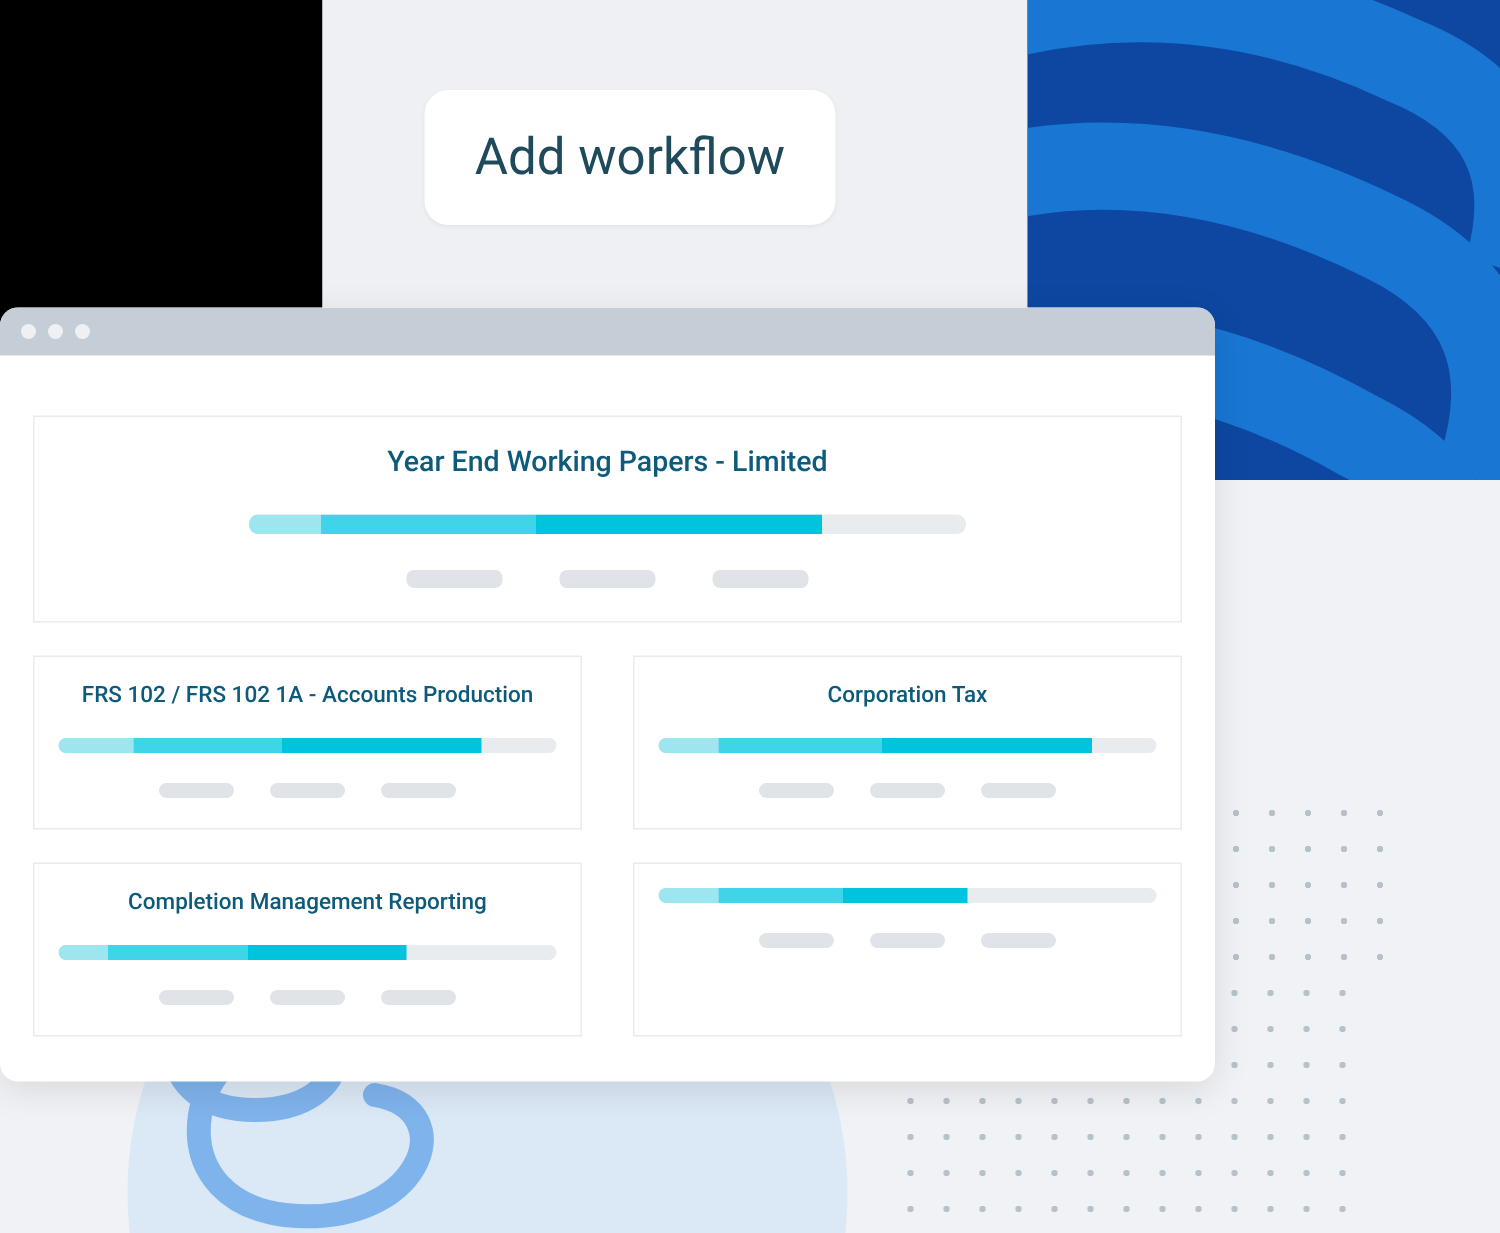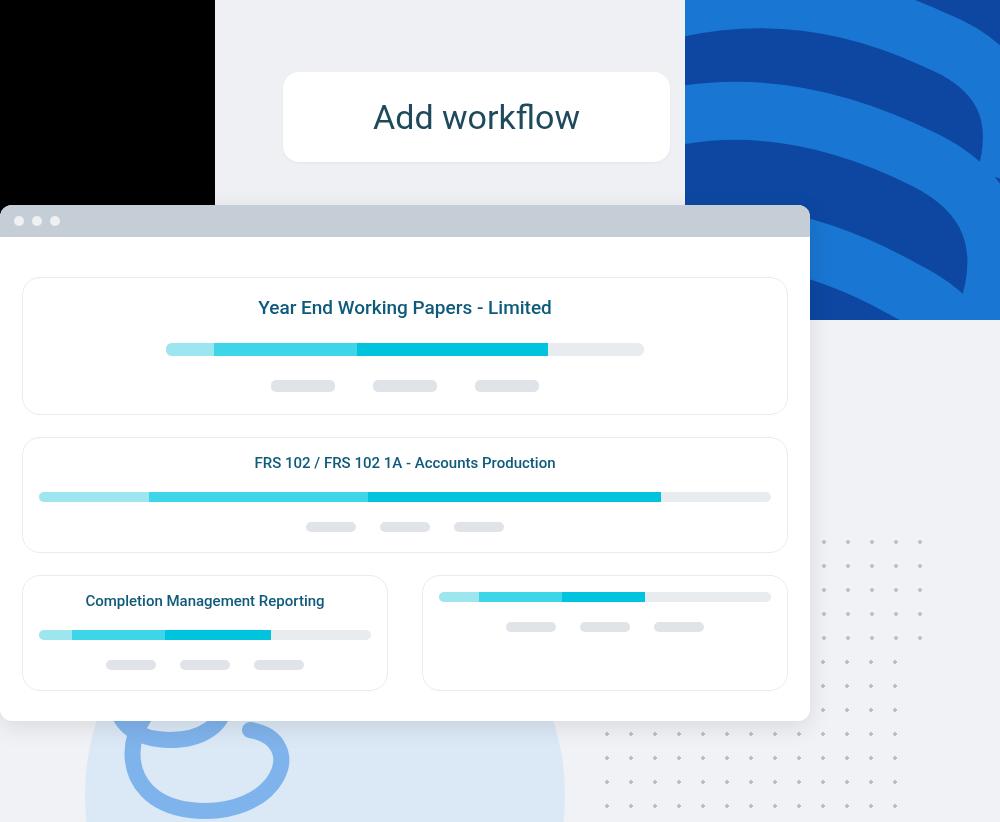--- a/index.html
+++ b/index.html
@@ -29,23 +29,23 @@
       position: absolute;
       top: 0; right: 0;
       width: 315px;
       height: 320px;
       background: #0d47a1;
       overflow: hidden;
     }
     .bg-right-blue svg { width: 100%; height: 100%; }
     .add-workflow-btn {
       position: absolute;
-      top: 72px;
+      top: 60px;
       left: 283px;
-      width: 387px;
+      width: 274px;
       height: 90px;
       background: #fff;
       border-radius: 16px;
       display: flex;
       align-items: center;
       justify-content: center;
       font-size: 34px;
       color: #1e4a5c;
       font-weight: 400;
       cursor: pointer;
@@ -72,21 +72,21 @@
     .browser-dot {
       width: 10px; height: 10px;
       border-radius: 50%;
       background: #eef0f3;
     }
     .browser-body {
       padding: 40px 22px 30px 22px;
     }
     .card {
       border: 1px solid #e8ecef;
-      border-radius: 18px;
+      border-radius: 0;
       padding: 18px 20px 22px 20px;
       background: #fff;
     }
     .card-big {
       margin-bottom: 22px;
     }
     .card-title {
       text-align: center;
       color: #0d5a7a;
       font-size: 17px;
@@ -234,20 +234,33 @@
           <div class="seg seg1" style="width: 15%;"></div>
             <div class="seg seg2" style="width: 30%;"></div>
             <div class="seg seg3" style="width: 40%;"></div>
         </div>
         <div class="placeholders">
           <div class="placeholder"></div>
             <div class="placeholder"></div>
             <div class="placeholder"></div>
         </div>
       </div>
+      <div class="card card-small">
+        <div class="card-title card-title-small">Corporation Tax</div>
+        <div class="progress">
+          <div class="seg seg1" style="width: 12%;"></div>
+            <div class="seg seg2" style="width: 33%;"></div>
+            <div class="seg seg3" style="width: 42%;"></div>
+        </div>
+        <div class="placeholders">
+          <div class="placeholder"></div>
+            <div class="placeholder"></div>
+            <div class="placeholder"></div>
+        </div>
+      </div>
     </div>
 
     <div class="card-row">
       <div class="card card-small">
         <div class="card-title card-title-small">Completion Management Reporting</div>
         <div class="progress">
           <div class="seg seg1" style="width: 10%;"></div>
             <div class="seg seg2" style="width: 28%;"></div>
             <div class="seg seg3" style="width: 32%;"></div>
         </div>

